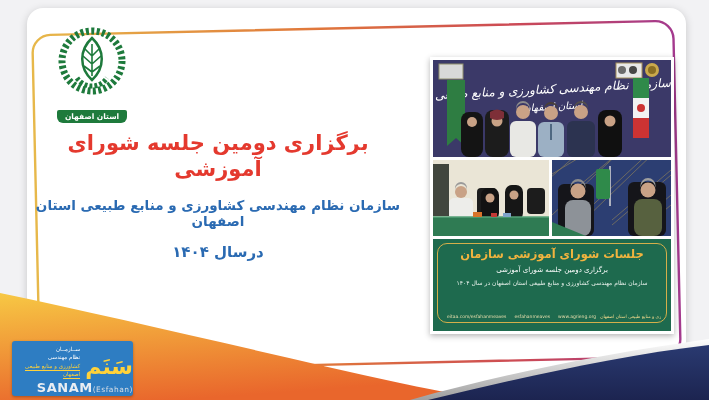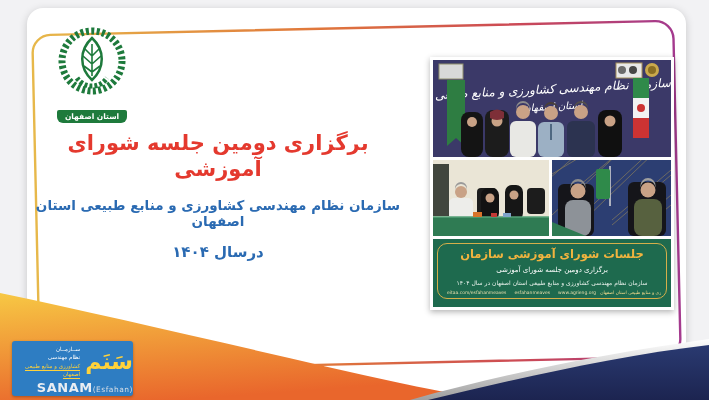--- a/index.html
+++ b/index.html
@@ -24,38 +24,38 @@
   .h-blue1{color:#2a6ab2;font-size:13.5px;font-weight:bold;margin-top:14px;}
   .h-blue2{color:#2a6ab2;font-size:15px;font-weight:bold;margin-top:14px;}
 
   
   .collage{position:absolute;left:430px;top:57px;width:238px;background:#fff;padding:3px;
            box-shadow:0 2px 6px rgba(0,0,0,.3);}
   .collage .row{display:flex;gap:3px;margin-top:3px;}
   .photo{display:block;}
 
   
-  .panel{margin-top:3px;position:relative;background:#1e6a4e;height:68px;direction:rtl;}
+  .panel{margin-top:3px;position:relative;background:#1e6a4e;height:92px;direction:rtl;}
   .panel-border{position:absolute;left:4px;right:4px;top:4px;bottom:8px;
       border:1.5px solid #d4af4a;border-radius:10px;pointer-events:none;}
   .panel-title{color:#f2b43f;font-size:11.5px;font-weight:bold;text-align:center;padding-top:8px;}
   .panel-l1{color:#ffffff;font-size:7px;text-align:center;margin-top:5px;}
   .panel-l2{color:#e9f2ec;font-size:6px;text-align:center;margin-top:5px;}
   .panel-contacts{position:absolute;left:10px;right:10px;bottom:12px;display:flex;direction:ltr;
       align-items:center;gap:4px;font-size:4.5px;color:#eadfae;white-space:nowrap;overflow:hidden;}
   .panel-contacts .dot{width:4px;height:4px;border-radius:1px;display:inline-block;}
   .panel-contacts .fa{margin-left:auto;direction:rtl;color:#f0d98c;}
 
   
   .waves{position:absolute;left:0;top:0;pointer-events:none;}
 
   
   .sanam{position:absolute;left:12px;top:341px;width:121px;height:55px;background:#2e7dc2;
       border-radius:3px;color:#fff;direction:rtl;box-shadow:0 1px 3px rgba(0,0,0,.3);}
-  .sanam .top{display:flex;align-items:center;justify-content:center;gap:5px;padding-top:4px;}
+  .sanam .top{display:flex;align-items:flex-end;justify-content:center;gap:5px;padding-top:4px;}
   .sanam .big{color:#ffd23a;font-size:22px;font-weight:bold;line-height:1;}
   .sanam .small{font-size:5.5px;line-height:1.5;text-align:right;}
   .sanam .small .y{color:#ffd23a;border-bottom:.5px solid #ffd23a;padding-bottom:1px;}
   .sanam .latin{text-align:right;color:#e9edf2;font-weight:bold;font-size:13px;margin-top:2px;
       letter-spacing:.5px;}
   .sanam .latin .suf{font-size:7.5px;font-weight:normal;color:#d7dee6;}
 </style>
 </head>
 <body>
 

